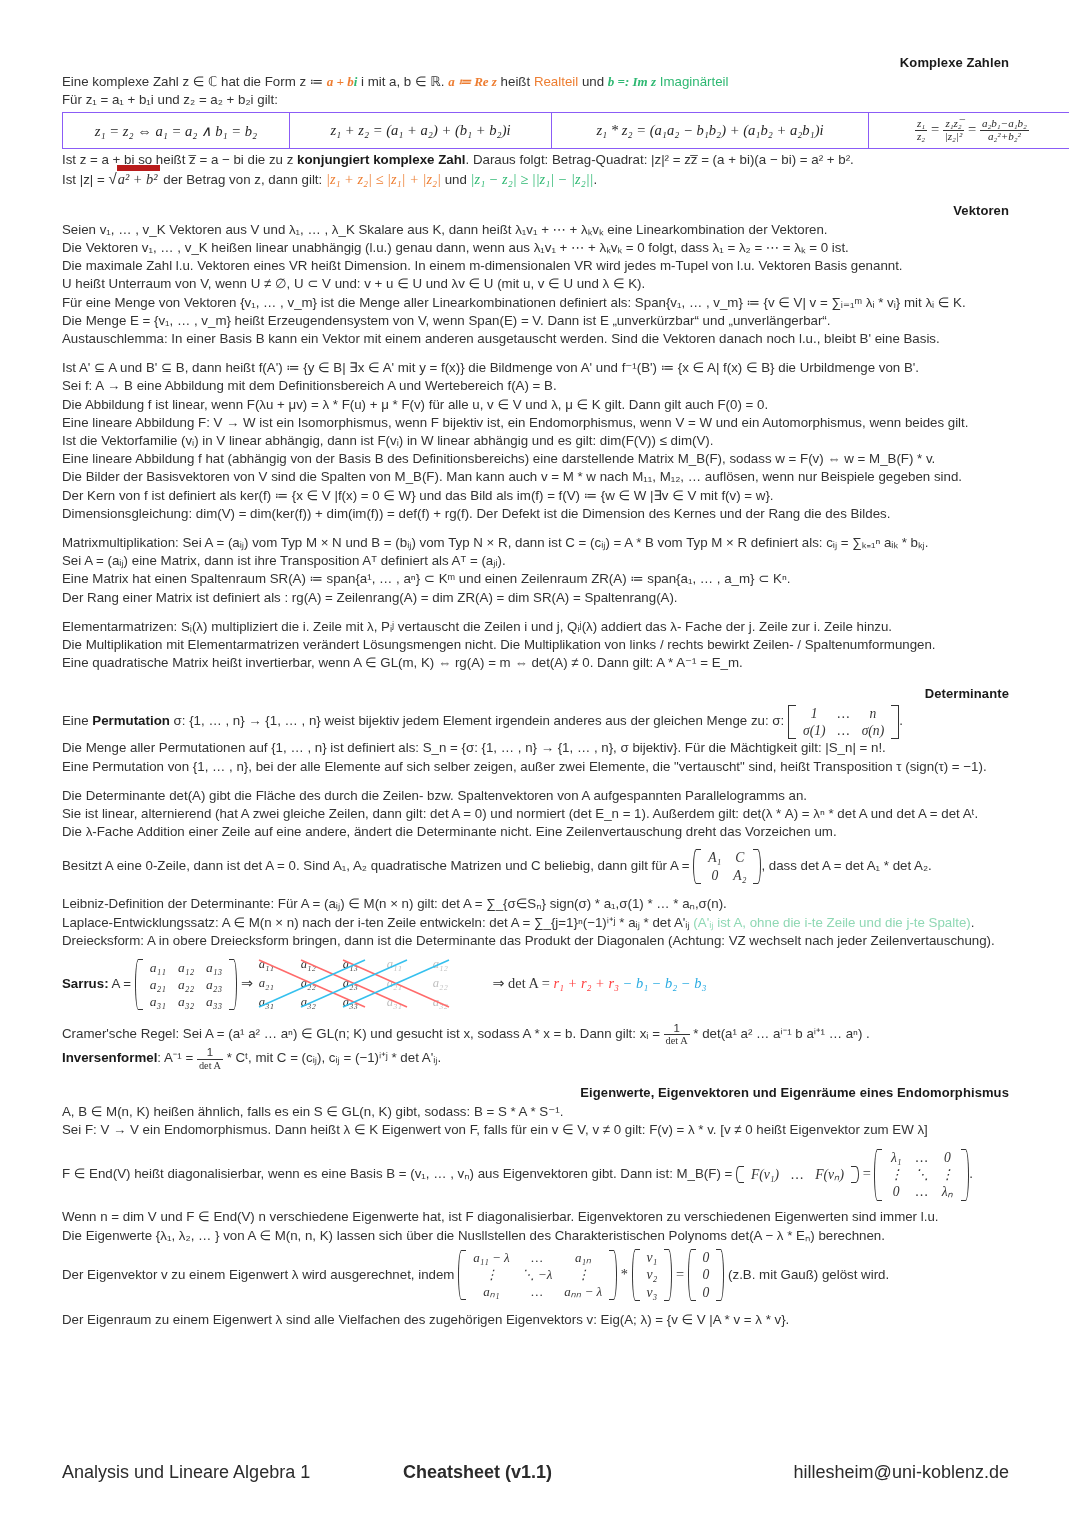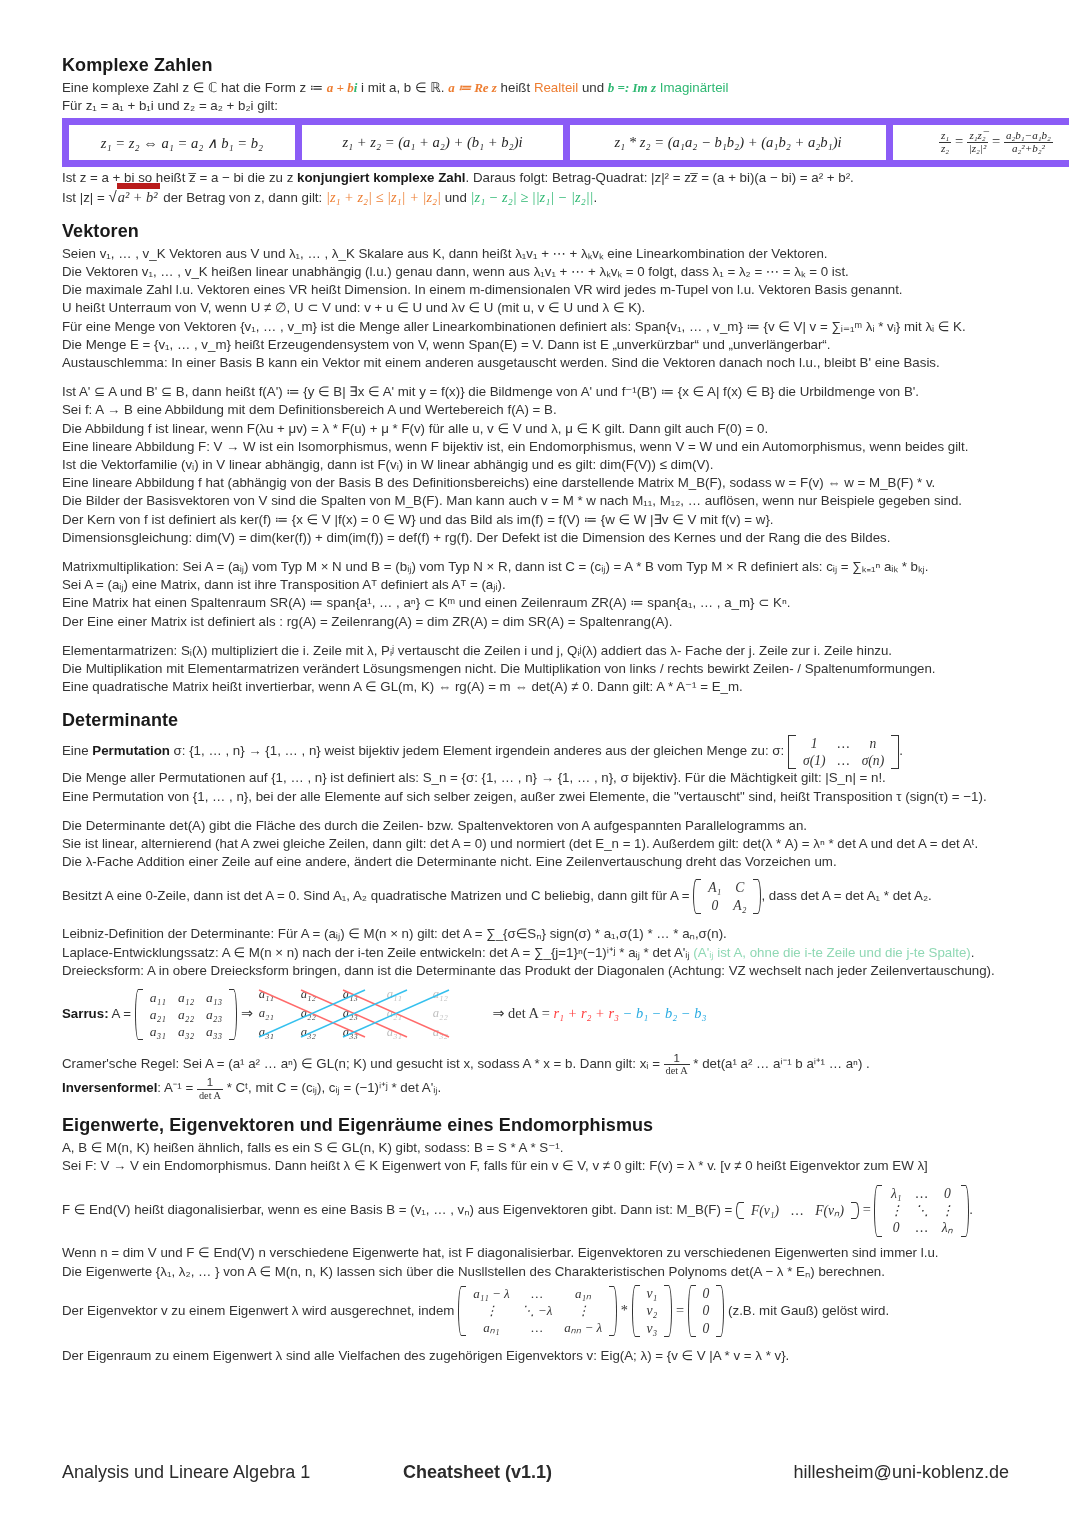--- a/index.html
+++ b/index.html
@@ -15,26 +15,27 @@
     position: relative;
     width: 1069px;
     height: 1513px;
     background: #fff;
     box-sizing: border-box;
     padding: 55px 60px 0 62px;
     overflow: hidden;
   }
   
   h2.section-title {
-    font-size: 18px;
+    font-size: 13px;
     font-weight: bold;
     color: #1a1a1a;
     margin: 0 0 3px 0;
     letter-spacing: 0.1px;
     font-family: "Liberation Sans", sans-serif;
+    text-align: right;
   }
   .sec { margin-bottom: 14px; }
   .line {
     font-size: 13.3px;
     line-height: 18.2px;
     color: #333;
     white-space: nowrap;
     margin: 0;
   }
   .gap { height: 11px; }
@@ -65,21 +66,21 @@
   .cyan { color: #29ABE2; }
   .gray { color: #BFBFBF; }
   
   table.cz {
     border-collapse: collapse;
     width: 945px;
     margin: 3px 0 2px 0;
     table-layout: fixed;
   }
   table.cz td {
-    border: 7px solid #8b5cf6;
+    border: 1px solid #8b5cf6;
     padding: 4px 8px;
     text-align: center;
     font-family: "Liberation Serif", serif;
     font-size: 14.6px;
     font-style: italic;
     height: 27px;
     vertical-align: middle;
   }
   
   .frac {
@@ -227,21 +228,21 @@
     <div class="line">Eine lineare Abbildung f hat (abhängig von der Basis B des Definitionsbereichs) eine darstellende Matrix M_B(F), sodass w = F(v) ⇔ w = M_B(F) * v.</div>
     <div class="line">Die Bilder der Basisvektoren von V sind die Spalten von M_B(F). Man kann auch v = M * w nach M₁₁, M₁₂, … auflösen, wenn nur Beispiele gegeben sind.</div>
     <div class="line">Der Kern von f ist definiert als ker(f) ≔ {x ∈ V |f(x) = 0 ∈ W} und das Bild als im(f) = f(V) ≔ {w ∈ W |∃v ∈ V mit f(v) = w}.</div>
     <div class="line">Dimensionsgleichung: dim(V) = dim(ker(f)) + dim(im(f)) = def(f) + rg(f).  Der Defekt ist die Dimension des Kernes und der Rang die des Bildes.</div>
 
     <div class="gap"></div>
 
     <div class="line">Matrixmultiplikation: Sei A = (aᵢⱼ) vom Typ M × N und B = (bᵢⱼ) vom Typ N × R, dann ist C = (cᵢⱼ) = A * B vom Typ M × R definiert als: cᵢⱼ = ∑ₖ₌₁ⁿ aᵢₖ * bₖⱼ.</div>
     <div class="line">Sei A = (aᵢⱼ) eine Matrix, dann ist ihre Transposition Aᵀ definiert als Aᵀ = (aⱼᵢ).</div>
     <div class="line">Eine Matrix hat einen Spaltenraum SR(A) ≔ span{a¹, … , aⁿ} ⊂ Kᵐ und einen Zeilenraum ZR(A) ≔ span{a₁, … , a_m} ⊂ Kⁿ.</div>
-    <div class="line">Der Eine einer Matrix ist definiert als : rg(A) = Zeilenrang(A) = dim ZR(A) = dim SR(A) = Spaltenrang(A).</div>
+    <div class="line">Der Rang einer Matrix ist definiert als : rg(A) = Zeilenrang(A) = dim ZR(A) = dim SR(A) = Spaltenrang(A).</div>
 
     <div class="gap"></div>
 
     <div class="line">Elementarmatrizen: Sᵢ(λ) multipliziert die i. Zeile mit λ,  Pᵢʲ vertauscht die Zeilen i und j,  Qᵢʲ(λ) addiert das λ- Fache der j. Zeile zur i. Zeile hinzu.</div>
     <div class="line">Die Multiplikation mit Elementarmatrizen verändert Lösungsmengen nicht. Die Multiplikation von links / rechts bewirkt Zeilen- / Spaltenumformungen.</div>
     <div class="line">Eine quadratische Matrix heißt invertierbar, wenn A ∈ GL(m, K) ⇔ rg(A) = m ⇔ det(A) ≠ 0. Dann gilt: A * A⁻¹ = E_m.</div>
   </div>
 
   <div class="sec">
     <h2 class="section-title">Determinante</h2>

